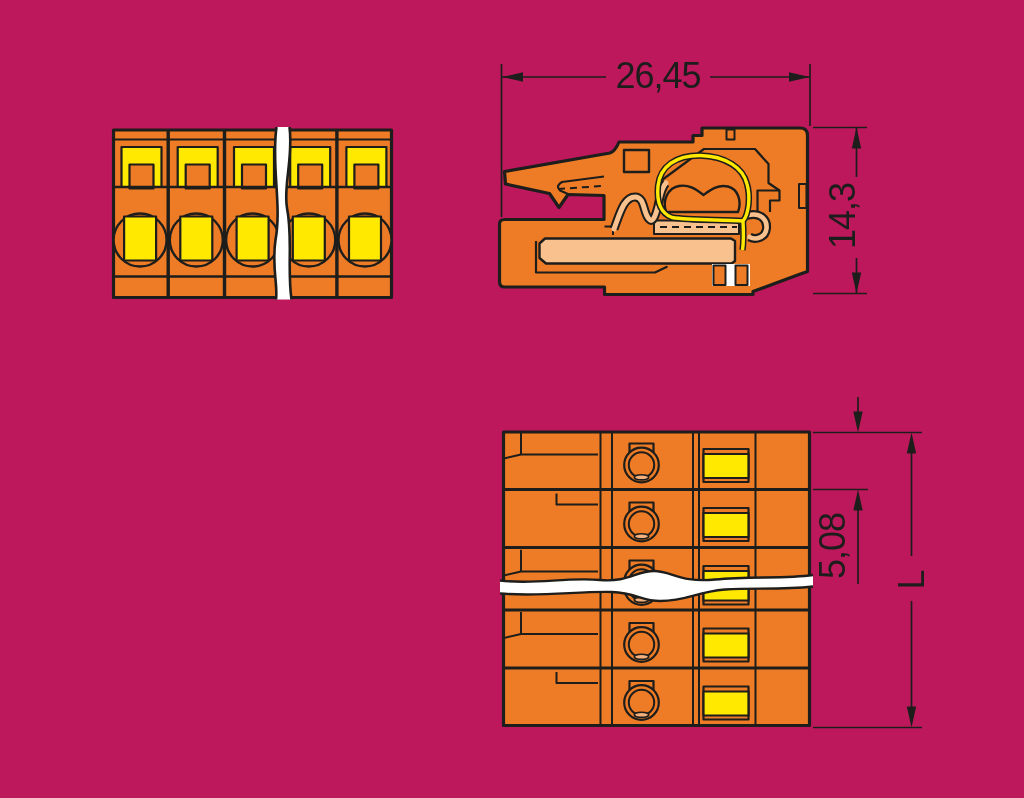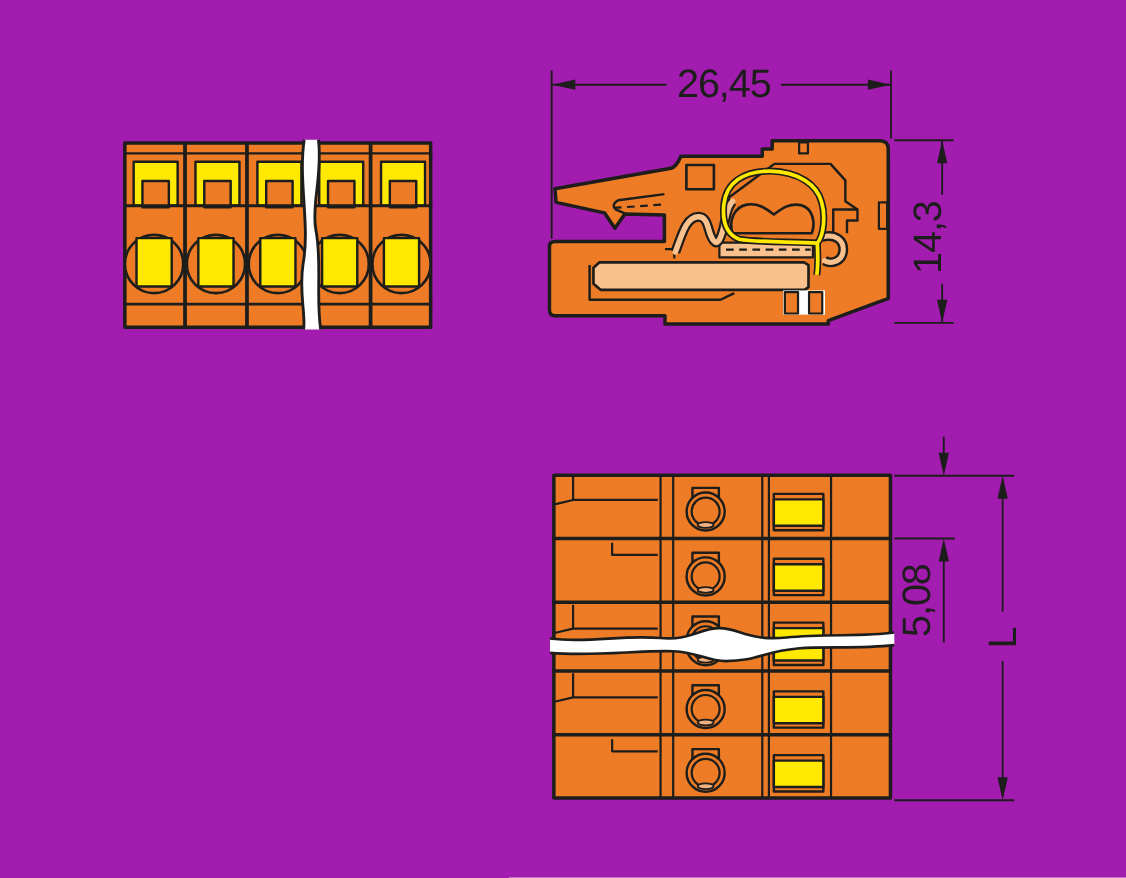--- a/index.html
+++ b/index.html
@@ -1,16 +1,16 @@
 <!DOCTYPE html>
 <html><head>
 <meta charset="utf-8">
 <style>
   html,body{margin:0;padding:0;background:#ffffff;}
-  #canvas{position:relative;width:1024px;height:798px;background:#a21caf;overflow:hidden;
+  #canvas{position:relative;width:1024px;height:798px;background:#be185d;overflow:hidden;
           font-family:"Liberation Sans",sans-serif;}
   svg{display:block;}
   .ln{stroke:#1d1d1b;fill:none;stroke-linejoin:round;stroke-linecap:butt;}
   .f-or{fill:#EE7C26;}
   .f-ye{fill:#FFE900;}
   .f-tan{fill:#F9C18D;}
   .f-wh{fill:#ffffff;}
   .dim{stroke:#1d1d1b;stroke-width:1.7;fill:none;}
   .arr{fill:#1d1d1b;stroke:none;}
   .dimtxt{font-family:"Liberation Sans",sans-serif;font-size:36px;fill:#1d1d1b;

